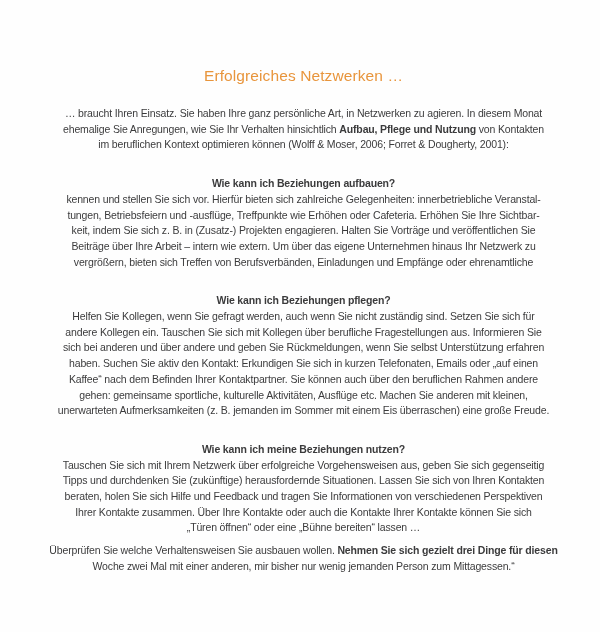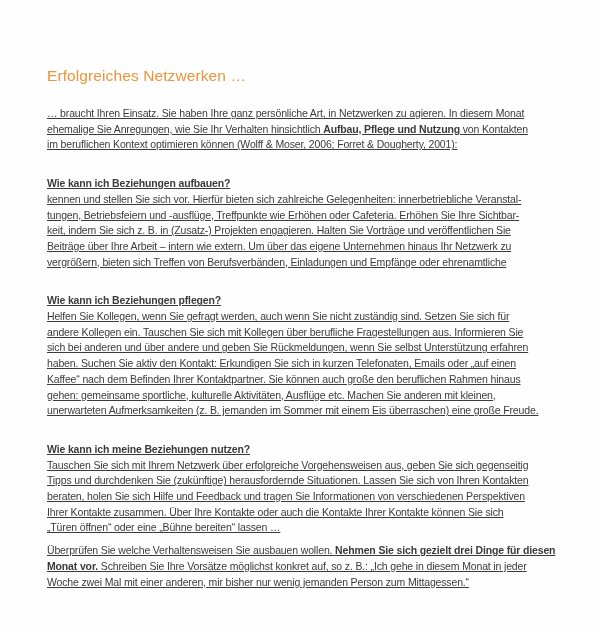--- a/index.html
+++ b/index.html
@@ -22,35 +22,34 @@
     font-size: 15.5px;
     font-weight: normal;
     color: #e8953c;
     margin: 0 0 21px 0;
     letter-spacing: 0.1px;
   }
   .doc-body {
     font-size: 10.5px;
     line-height: 15.7px;
     letter-spacing: -0.15px;
-    text-decoration: underline;
   }
   .heading {
     font-weight: bold;
     margin-top: 23px;
   }
   .paragraph { margin: 0; }
   .paragraph.standalone { margin-top: 7px; }
   .line { white-space: nowrap; }
   .bold { font-weight: bold; }
 </style>
 </head>
 <body>
 
-<div class="page" style="color: rgb(59, 59, 60); background: rgb(254, 254, 254);">
+<div class="page" style="color: rgb(59, 59, 60); background: rgb(254, 254, 254); text-align: center;">
   <h1 class="doc-title" style="color: rgb(232, 149, 60);">Erfolgreiches Netzwerken …</h1>
   <div class="doc-body">
       <div class="paragraph">
         <div class="line"><span>… braucht Ihren Einsatz. Sie haben Ihre ganz persönliche Art, in Netzwerken zu agieren. In diesem Monat</span></div>
         <div class="line"><span>ehemalige Sie Anregungen, wie Sie Ihr Verhalten hinsichtlich </span><span class="bold">Aufbau, Pflege und Nutzung</span><span> von Kontakten</span></div>
         <div class="line"><span>im beruflichen Kontext optimieren können (Wolff &amp; Moser, 2006; Forret &amp; Dougherty, 2001):</span></div>
       </div>
       <div class="heading">Wie kann ich Beziehungen aufbauen?</div>
       <div class="paragraph">
         <div class="line"><span>kennen und stellen Sie sich vor. Hierfür bieten sich zahlreiche Gelegenheiten: innerbetriebliche Veranstal-</span></div>
@@ -58,31 +57,30 @@
         <div class="line"><span>keit, indem Sie sich z. B. in (Zusatz-) Projekten engagieren. Halten Sie Vorträge und veröffentlichen Sie</span></div>
         <div class="line"><span>Beiträge über Ihre Arbeit – intern wie extern. Um über das eigene Unternehmen hinaus Ihr Netzwerk zu</span></div>
         <div class="line"><span>vergrößern, bieten sich Treffen von Berufsverbänden, Einladungen und Empfänge oder ehrenamtliche</span></div>
       </div>
       <div class="heading">Wie kann ich Beziehungen pflegen?</div>
       <div class="paragraph">
         <div class="line"><span>Helfen Sie Kollegen, wenn Sie gefragt werden, auch wenn Sie nicht zuständig sind. Setzen Sie sich für</span></div>
         <div class="line"><span>andere Kollegen ein. Tauschen Sie sich mit Kollegen über berufliche Fragestellungen aus. Informieren Sie</span></div>
         <div class="line"><span>sich bei anderen und über andere und geben Sie Rückmeldungen, wenn Sie selbst Unterstützung erfahren</span></div>
         <div class="line"><span>haben. Suchen Sie aktiv den Kontakt: Erkundigen Sie sich in kurzen Telefonaten, Emails oder „auf einen</span></div>
-        <div class="line"><span>Kaffee“ nach dem Befinden Ihrer Kontaktpartner. Sie können auch große den beruflichen Rahmen hinaus</span></div>
+        <div class="line"><span>Kaffee“ nach dem Befinden Ihrer Kontaktpartner. Sie können auch über den beruflichen Rahmen andere</span></div>
         <div class="line"><span>gehen: gemeinsame sportliche, kulturelle Aktivitäten, Ausflüge etc. Machen Sie anderen mit kleinen,</span></div>
         <div class="line"><span>unerwarteten Aufmerksamkeiten (z. B. jemanden im Sommer mit einem Eis überraschen) eine große Freude.</span></div>
       </div>
       <div class="heading">Wie kann ich meine Beziehungen nutzen?</div>
       <div class="paragraph">
         <div class="line"><span>Tauschen Sie sich mit Ihrem Netzwerk über erfolgreiche Vorgehensweisen aus, geben Sie sich gegenseitig</span></div>
         <div class="line"><span>Tipps und durchdenken Sie (zukünftige) herausfordernde Situationen. Lassen Sie sich von Ihren Kontakten</span></div>
         <div class="line"><span>beraten, holen Sie sich Hilfe und Feedback und tragen Sie Informationen von verschiedenen Perspektiven</span></div>
         <div class="line"><span>Ihrer Kontakte zusammen. Über Ihre Kontakte oder auch die Kontakte Ihrer Kontakte können Sie sich</span></div>
         <div class="line"><span>„Türen öffnen“ oder eine „Bühne bereiten“ lassen …</span></div>
       </div>
       <div class="paragraph standalone">
         <div class="line"><span>Überprüfen Sie welche Verhaltensweisen Sie ausbauen wollen. </span><span class="bold">Nehmen Sie sich gezielt drei Dinge für diesen</span></div>
-        <div class="line"><span class="bold">Monat vor.</span><span> Schreiben Sie Ihre Vorsätze möglichst konkret auf, so z. B.: „Ich gehe in diesem Monat in jeder</span></div>
         <div class="line"><span>Woche zwei Mal mit einer anderen, mir bisher nur wenig jemanden Person zum Mittagessen.“</span></div>
       </div>
     </div>
 </div>
 
 </body></html>

